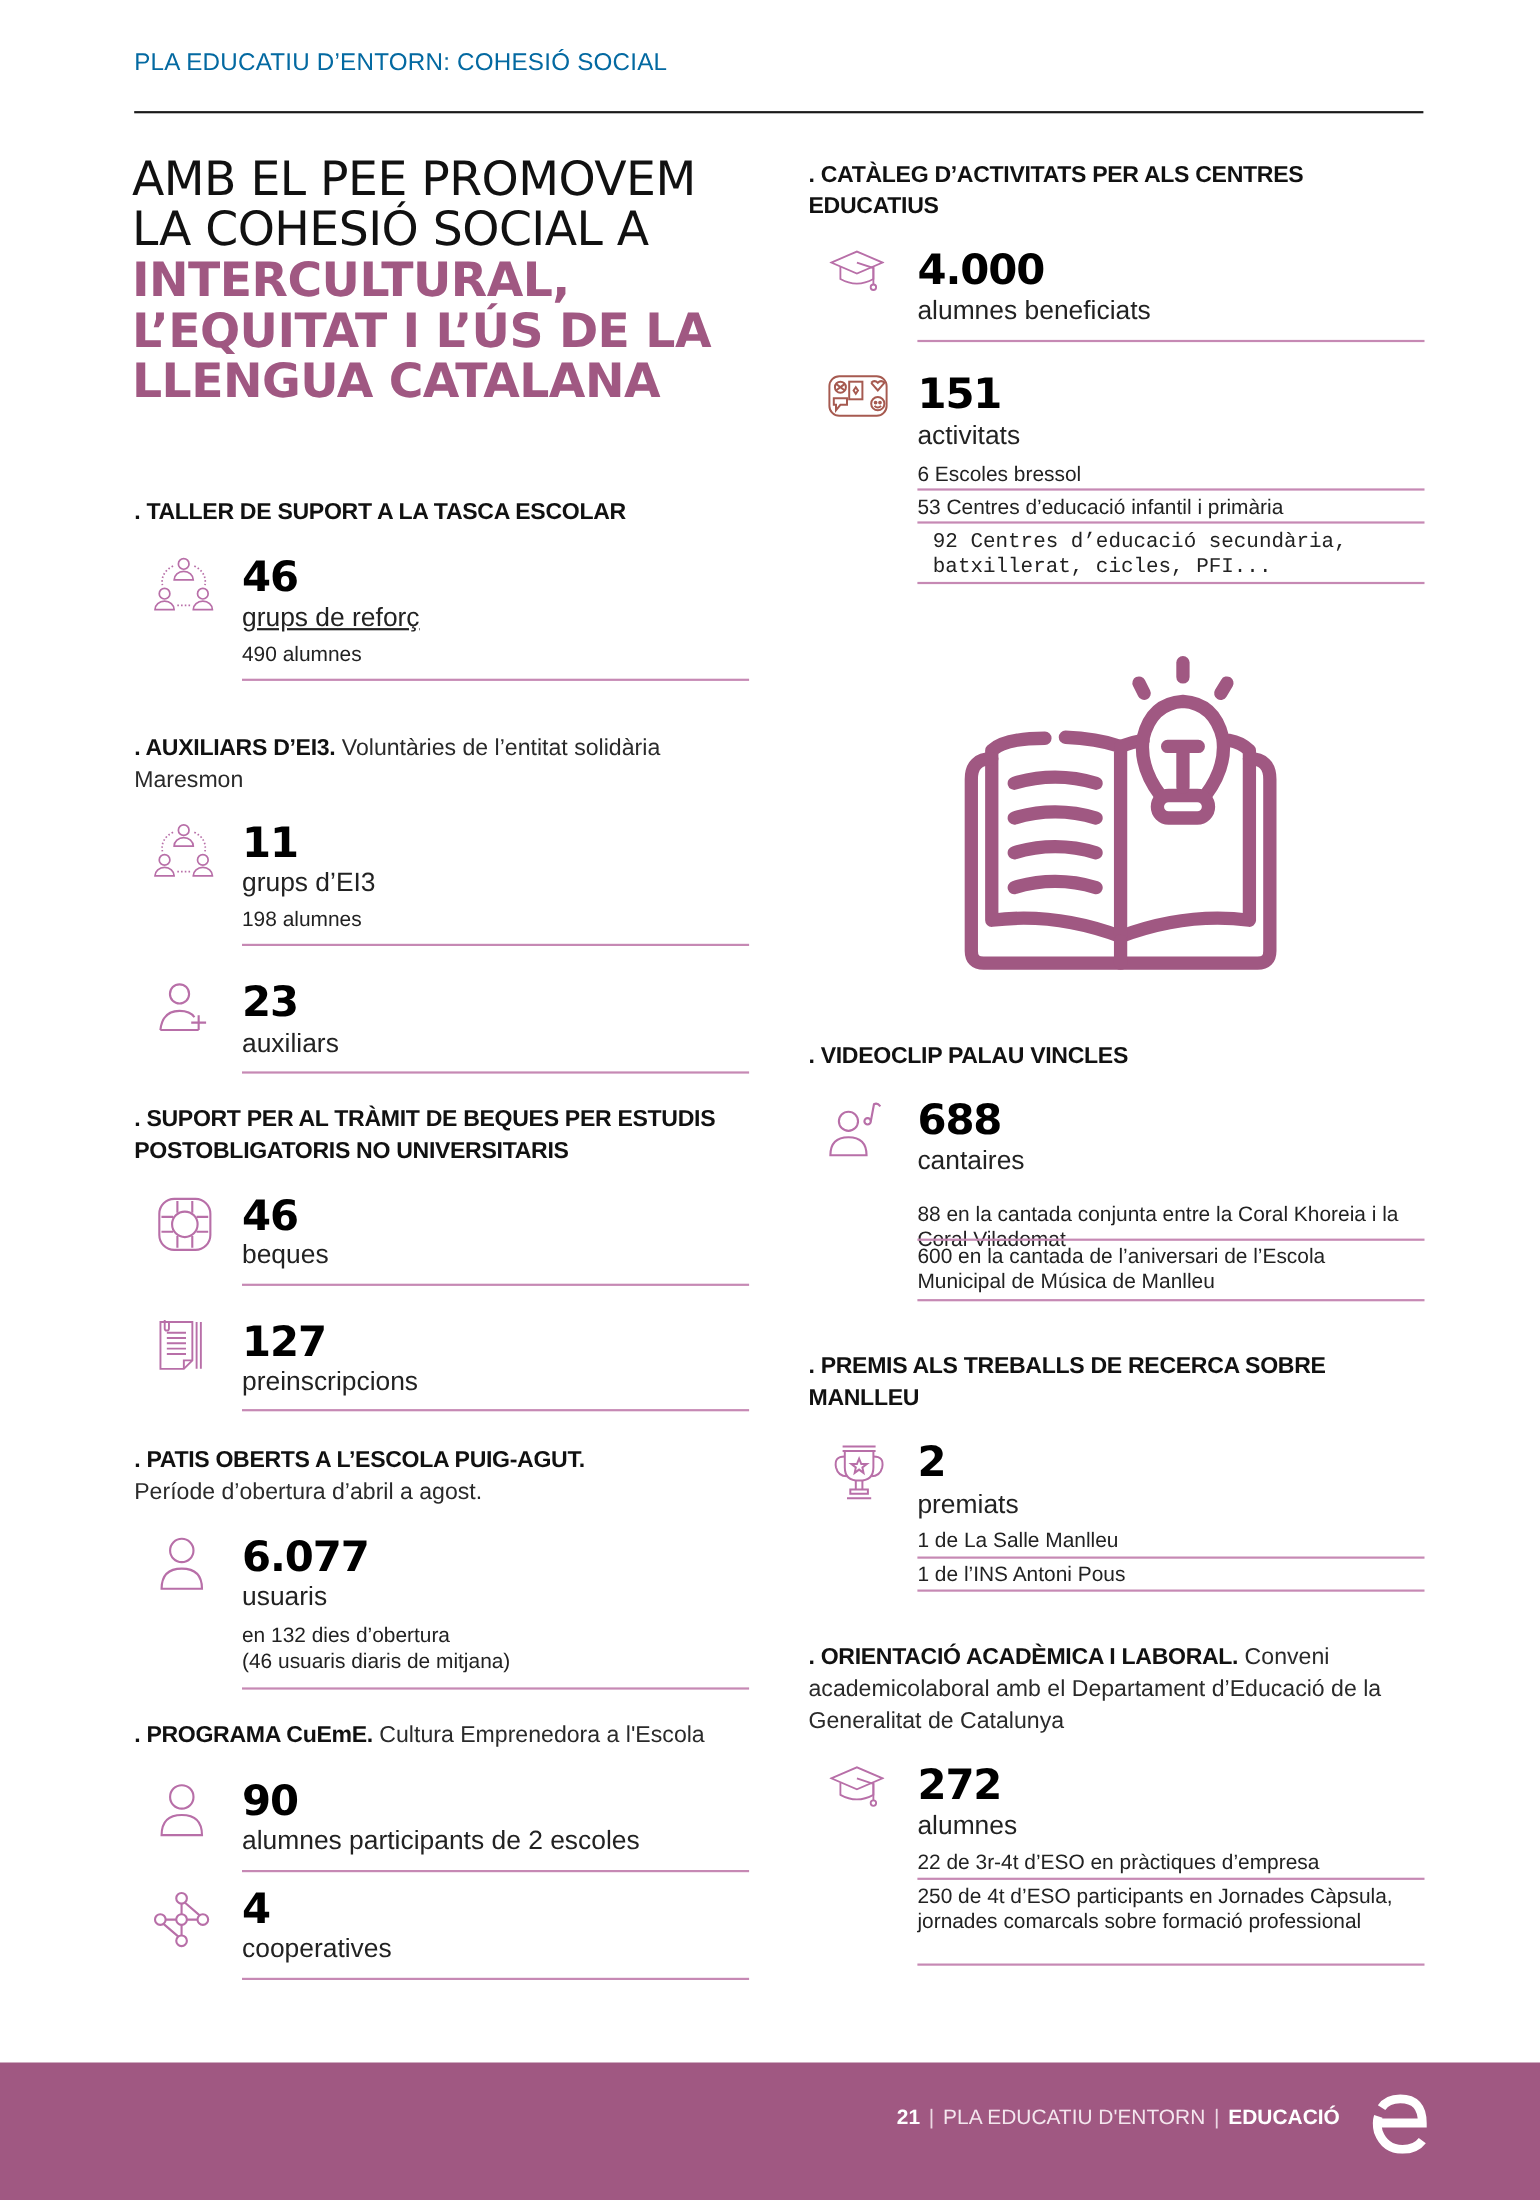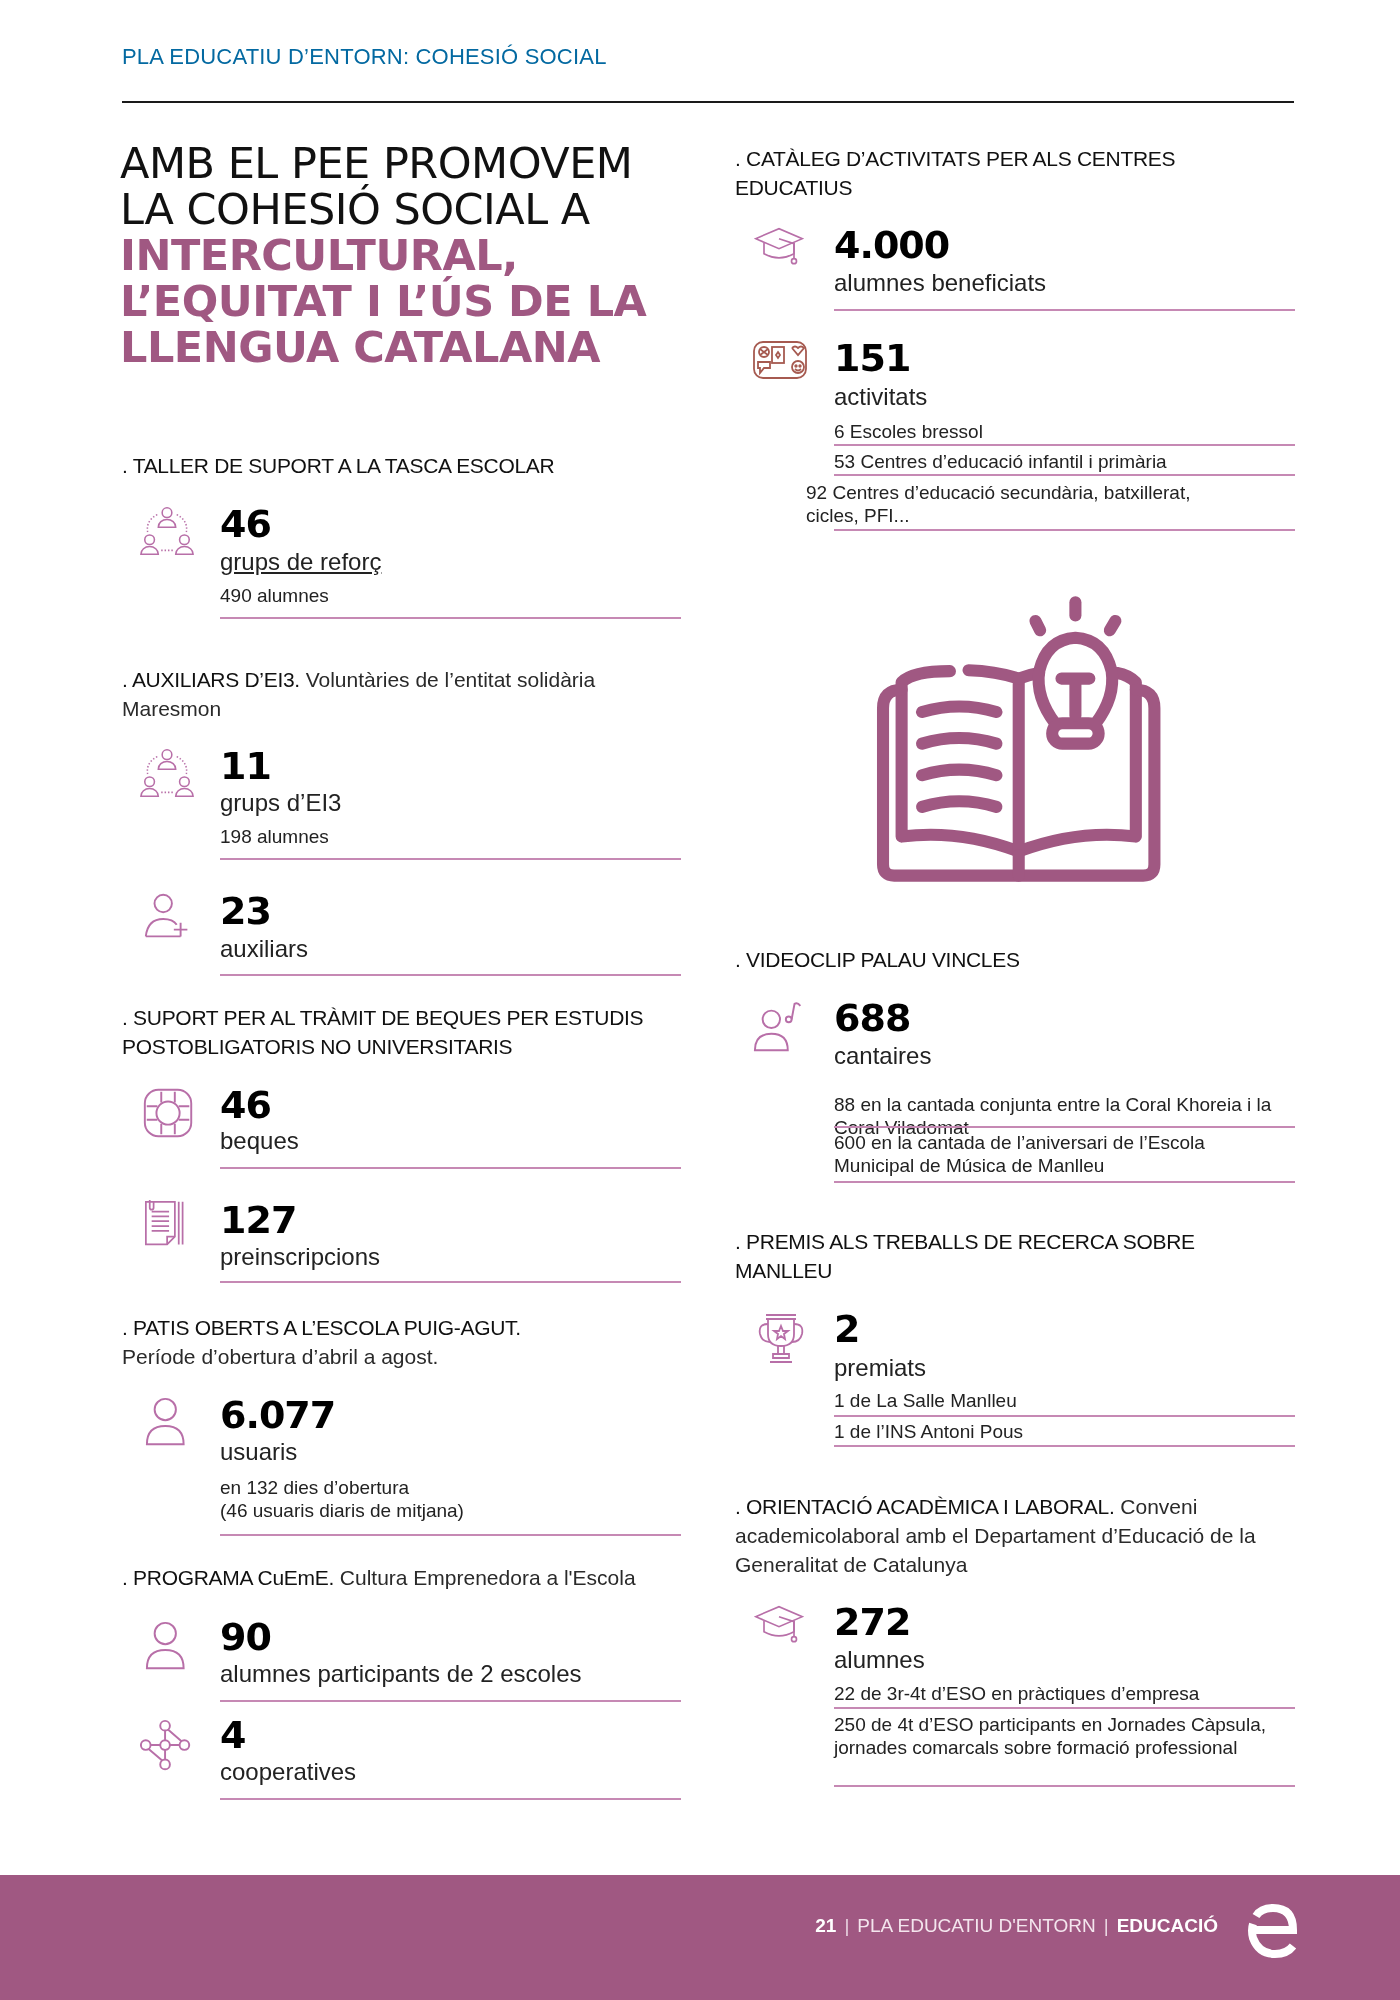--- a/index.html
+++ b/index.html
@@ -9,21 +9,21 @@
   .abs { position: absolute; }
 
   .running-head { left: 122px; top: 44px; font-size: 22px; color: #0369a1; letter-spacing: 0.2px; font-family: "Liberation Sans", sans-serif; }
   .head-rule { left: 122px; top: 101px; width: 1172px; height: 2px; background: #1a1a1a; }
 
   .title { left: 120px; top: 140px; width: 560px; font-size: 43px; line-height: 46px; font-family: "DejaVu Sans", sans-serif; letter-spacing: -0.5px; color: #111; }
   .title .t-line { display: block; white-space: nowrap; }
   .title .accent { color: #a05882; font-weight: bold; }
 
   .sec-head { font-size: 21px; line-height: 29px; color: #111; font-family: "Liberation Sans", sans-serif; }
-  .sec-head b { font-weight: normal; letter-spacing: -0.3px; }
+  .sec-head b { font-weight: bold; letter-spacing: -0.3px; }
   .sec-head .plain { font-weight: normal; color: #2a2a2a; }
 
   .stat-num { font-size: 38px; font-weight: bold; line-height: 40px; color: #000; font-family: "DejaVu Sans", sans-serif; letter-spacing: -1px; }
   .stat-label { font-size: 24px; line-height: 28px; color: #222; font-family: "Liberation Sans", sans-serif; }
   .stat-sub { font-size: 19px; line-height: 23px; color: #222; font-family: "Liberation Sans", sans-serif; }
   .divider { height: 2px; background: #c689b4; }
   .lcol-div { left: 220px; width: 461px; }
   .rcol-div { left: 834px; width: 461px; }
 
   .icon { width: 58px; height: 58px; }
@@ -195,21 +195,21 @@
       <circle cx="48" cy="26" r="0.8"></circle>
       <path d="M43 29 Q46 32 49 29"></path>
   </svg>
 </div>
 <div class="abs stat-num" style="left:834px; top:338px;">151</div>
 <div class="abs stat-label" style="left:834px; top:383px;">activitats</div>
 <div class="abs stat-sub" style="left:834px; top:420px;">6 Escoles bressol</div>
 <div class="abs divider rcol-div" style="top:444px;"></div>
 <div class="abs stat-sub" style="left:834px; top:450px;">53 Centres d’educació infantil i primària</div>
 <div class="abs divider rcol-div" style="top:474px;"></div>
-<div class="abs stat-sub" style="left:806px; top:481px; width:440px;">92 Centres d’educació secundària, batxillerat, cicles, PFI...</div>
+<div class="abs stat-sub" style="left:848px; top:481px; width:440px;font-family:Liberation Mono, monospace;">92 Centres d’educació secundària, batxillerat, cicles, PFI...</div>
 <div class="abs divider rcol-div" style="top:529px;"></div>
 
 <div class="abs" style="left:857px; top:584px; width:316px; height:310px;">
   <svg viewBox="0 0 340 330" width="316" height="310" fill="none" stroke="#a05882" stroke-width="13" stroke-linecap="round" stroke-linejoin="round">
     <path d="M192 38 L197 48"></path>
       <path d="M235 18 L235 32"></path>
       <path d="M278 38 L272 48"></path>
     <path d="M100 92 Q60 92 48 104 L48 270 Q110 262 174 286 Q238 262 300 270 L300 104 Q292 96 280 94"></path>
     <path d="M120 91 Q150 92 174 100 L174 286"></path>
     <path d="M174 100 Q184 96 196 94"></path>

